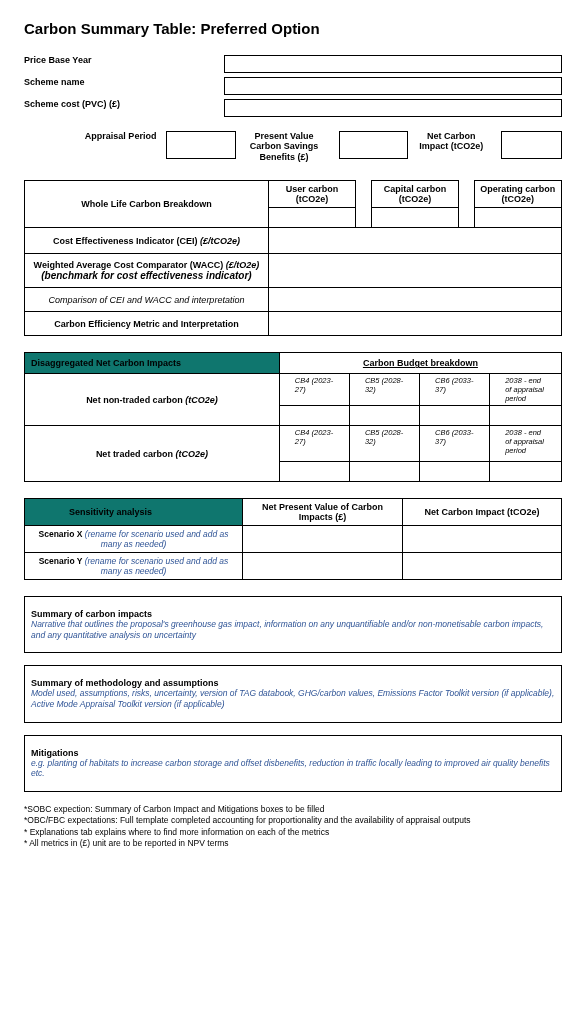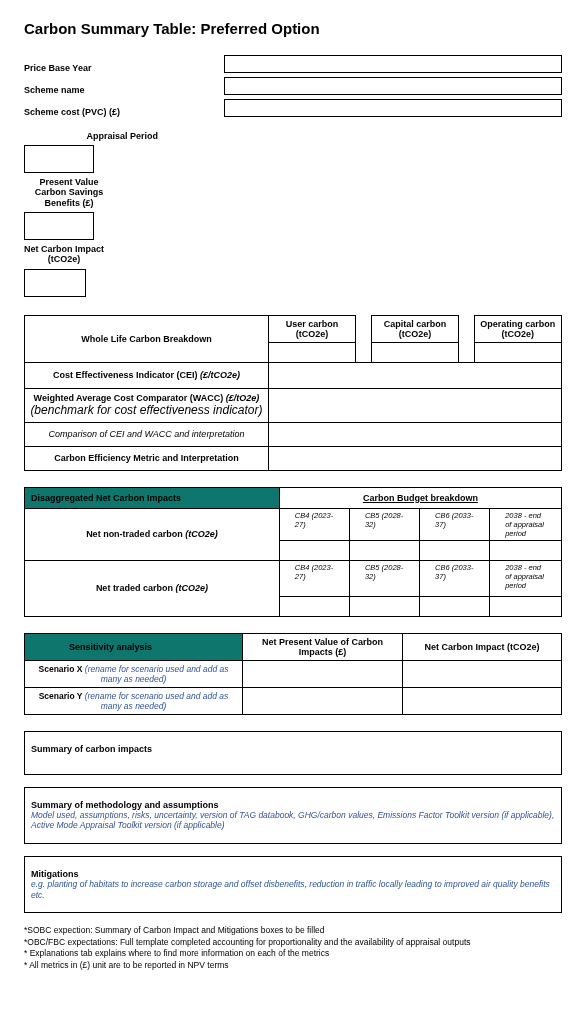--- a/index.html
+++ b/index.html
@@ -10,37 +10,37 @@
     font-size: 9px;
     color: #000;
     background: #fff;
     width: 586px;
   }
   h1 {
     font-size: 15px;
     font-weight: bold;
     margin: 0 0 18px 0;
   }
-  .row { display: flex; align-items: flex-end; margin-bottom: 4px; }
+  .row { display: flex; align-items: flex-start; margin-bottom: 4px; }
   .label-col { width: 200px; font-weight: bold; font-size: 9px; }
   .field { border: 1px solid #000; height: 18px; flex: 1; background: #fff; }
   .field-green { background: #c5e0b3; }
   
-  .appraisal-row { display:flex; align-items:flex-start; margin: 14px 0 18px 0; gap:4px;flex-direction:column;}
+  .appraisal-row { display:flex; align-items:flex-start; margin: 14px 0 18px 0; gap:4px;}
   .appraisal-row .lbl { font-weight:bold; font-size:9px; text-align:right; padding-right:6px; display:flex; align-items:center; justify-content:flex-end;}
   .appraisal-row .box { border:1px solid #000; height:28px; background:#fff; }
   
   table { border-collapse: collapse; width: 100%; }
   td, th { border: 1px solid #000; padding: 3px 4px; font-size: 8.5px; vertical-align: middle; }
   
   .t1 td { height: 20px; }
   .t1 .row-hdr { text-align:center; font-weight:bold; font-size:9px; }
   .t1 .col-hdr { text-align:center; font-weight:bold; font-size:9px; }
   .t1-italic { font-style: italic; }
-  .t1-sub { font-weight:normal; font-style:italic; font-size:12px;}
+  .t1-sub { font-weight:bold; font-style:italic; font-size:10px;}
   
   .section-gap { height: 16px; }
   
   .blue-hdr { background:#0f766e; font-weight:bold; font-size:9px; text-align:left; padding:5px 6px;}
   .cb-sub { font-style:italic; font-size:7.5px; color:#000; text-align:left; vertical-align:top; padding:2px 15px;}
   .cb-title { text-align:center; font-weight:bold; text-decoration:underline; font-size:9px;}
   .net-row-hdr { text-align:center; font-weight:bold; font-size:9px; }
   
   .sens-col-hdr { text-align:center; font-weight:bold; font-size:9px;margin-left:37px;}
   .sens-row-lbl { text-align:center; font-size:8.5px; font-weight:bold;}
@@ -173,20 +173,21 @@
     <td></td>
     <td></td>
   </tr>
 </tbody>
   </table>
 
 <div class="section-gap"></div>
 
 <div class="textbox">
   <div class="tb-title">Summary of carbon impacts</div>
+  <div class="tb-hint">Narrative that outlines the proposal's greenhouse gas impact,  information on any unquantifiable and/or non-monetisable carbon impacts, and any quantitative analysis on uncertainty</div>
 </div>
 
 <div class="textbox">
   <div class="tb-title">Summary of methodology and assumptions</div>
   <div class="tb-hint">Model used, assumptions, risks, uncertainty, version of TAG  databook, GHG/carbon values, Emissions Factor Toolkit version (if applicable), Active Mode Appraisal Toolkit  version (if applicable)</div>
 </div>
 
 <div class="textbox" style="min-height:50px;">
   <div class="tb-title">Mitigations</div>
   <div class="tb-hint">e.g. planting of habitats to increase carbon storage and offset disbenefits, reduction in traffic locally leading to improved air quality benefits etc.</div>

